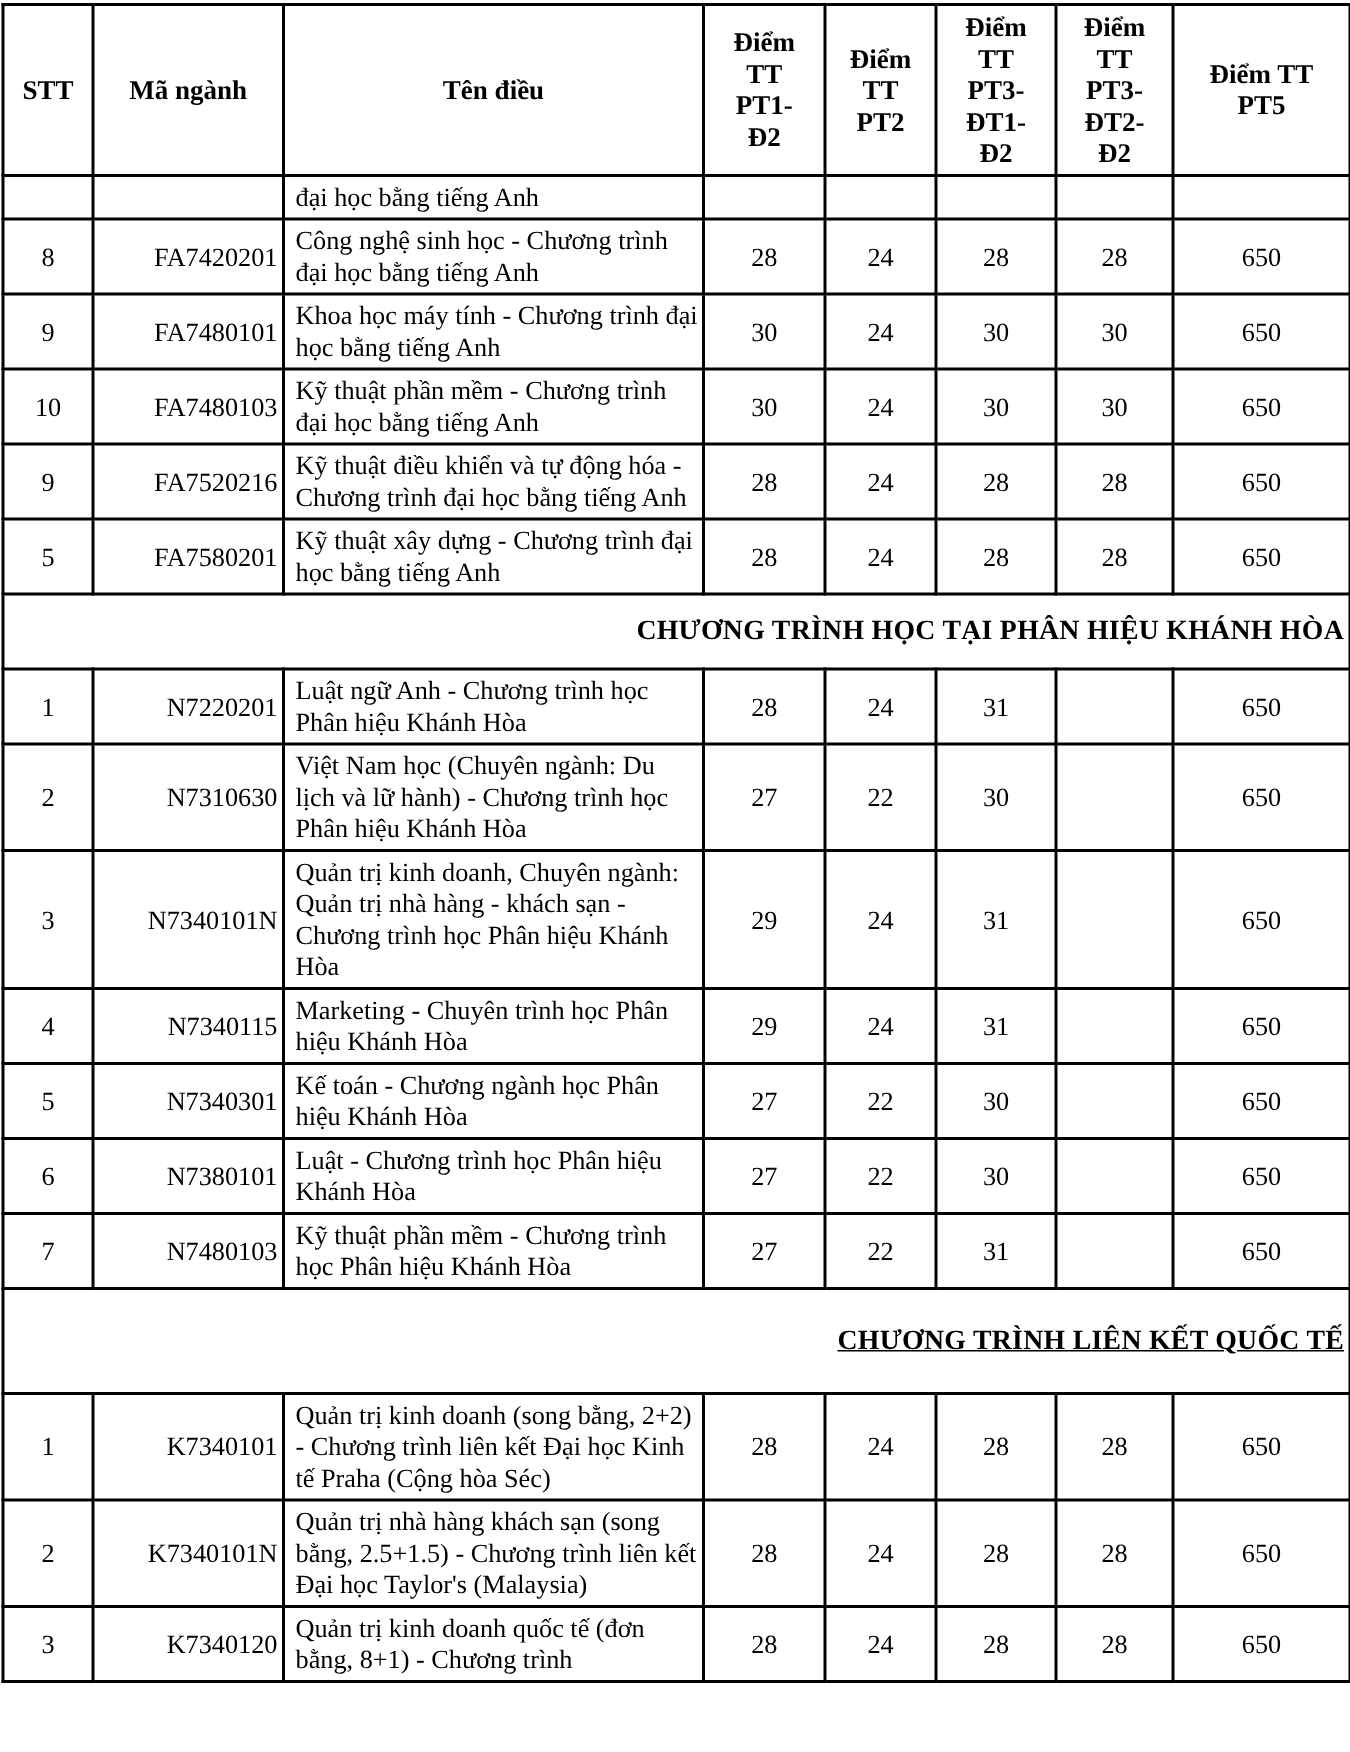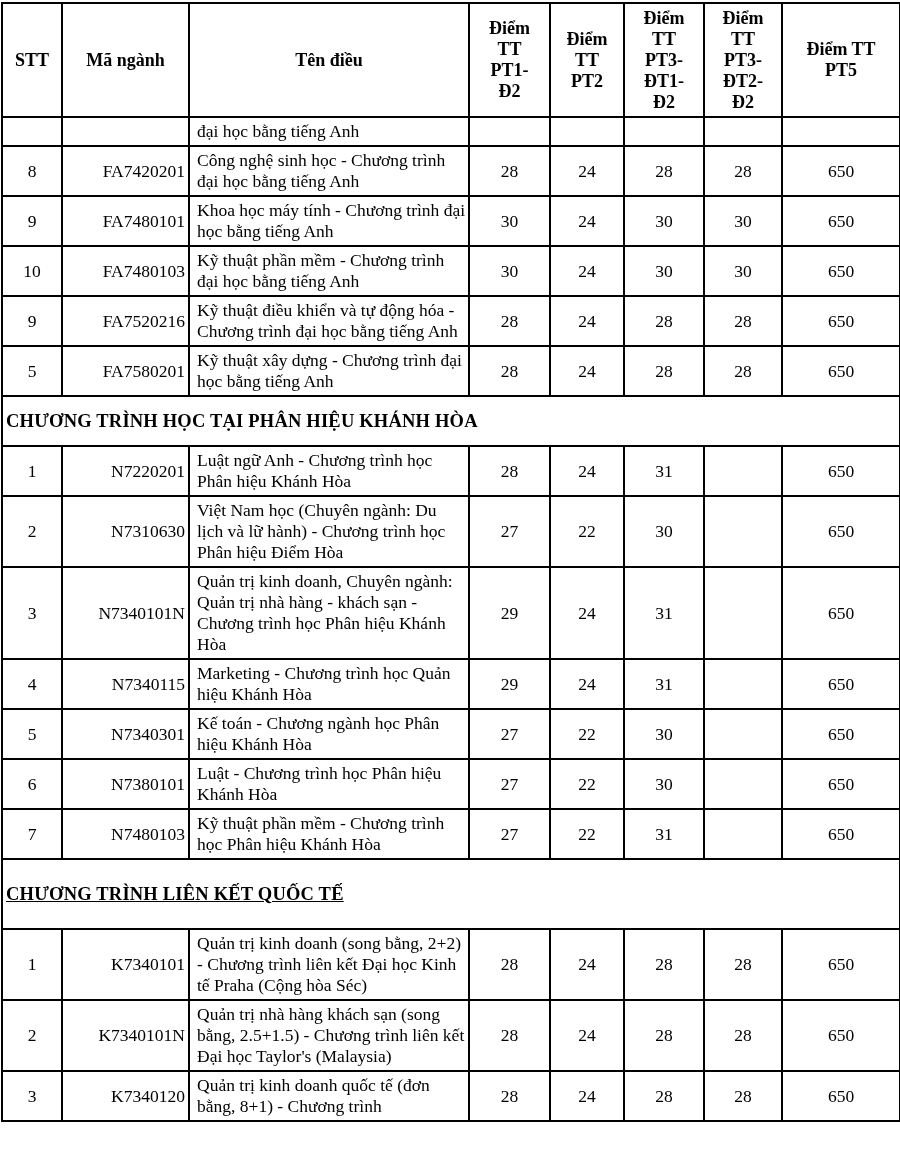--- a/index.html
+++ b/index.html
@@ -38,21 +38,21 @@
     font-size: 17.5px;
     line-height: 21px;
     vertical-align: middle;
     padding: 3px 3px;
   }
   .c-stt   { text-align: center; }
   .c-code  { text-align: right; padding-left: 20px; }
   .c-name  { text-align: left; padding-left: 7px; padding-right: 1px; }
   .c-score { text-align: center; }
   .section-cell {
-    text-align: left;
+    text-align: right;
     font-weight: bold;
     font-size: 18.5px;
     letter-spacing: 0.2px;
   }
   .sec-a { height: 42px; }
   .sec-b { height: 62px; text-decoration: underline; }
 </style>
 </head>
 <body>
 
@@ -163,41 +163,41 @@
         <td class="c-name">Luật ngữ Anh - Chương trình học Phân hiệu Khánh Hòa</td>
         <td class="c-score">28</td>
         <td class="c-score">24</td>
         <td class="c-score">31</td>
         <td class="c-score"></td>
         <td class="c-score">650</td>
       </tr>
       <tr>
         <td class="c-stt">2</td>
         <td class="c-code">N7310630</td>
-        <td class="c-name">Việt Nam học (Chuyên ngành: Du lịch và lữ hành) - Chương trình học Phân hiệu Điểm Hòa</td>
+        <td class="c-name">Việt Nam học (Chuyên ngành: Du lịch và lữ hành) - Chương trình học Phân hiệu Khánh Hòa</td>
         <td class="c-score">27</td>
         <td class="c-score">22</td>
         <td class="c-score">30</td>
         <td class="c-score"></td>
         <td class="c-score">650</td>
       </tr>
       <tr>
         <td class="c-stt">3</td>
         <td class="c-code">N7340101N</td>
         <td class="c-name">Quản trị kinh doanh, Chuyên ngành: Quản trị nhà hàng - khách sạn - Chương trình học Phân hiệu Khánh Hòa</td>
         <td class="c-score">29</td>
         <td class="c-score">24</td>
         <td class="c-score">31</td>
         <td class="c-score"></td>
         <td class="c-score">650</td>
       </tr>
       <tr>
         <td class="c-stt">4</td>
         <td class="c-code">N7340115</td>
-        <td class="c-name">Marketing - Chương trình học Quản hiệu Khánh Hòa</td>
+        <td class="c-name">Marketing - Chuyên trình học Phân hiệu Khánh Hòa</td>
         <td class="c-score">29</td>
         <td class="c-score">24</td>
         <td class="c-score">31</td>
         <td class="c-score"></td>
         <td class="c-score">650</td>
       </tr>
       <tr>
         <td class="c-stt">5</td>
         <td class="c-code">N7340301</td>
         <td class="c-name">Kế toán - Chương ngành học Phân hiệu Khánh Hòa</td>

